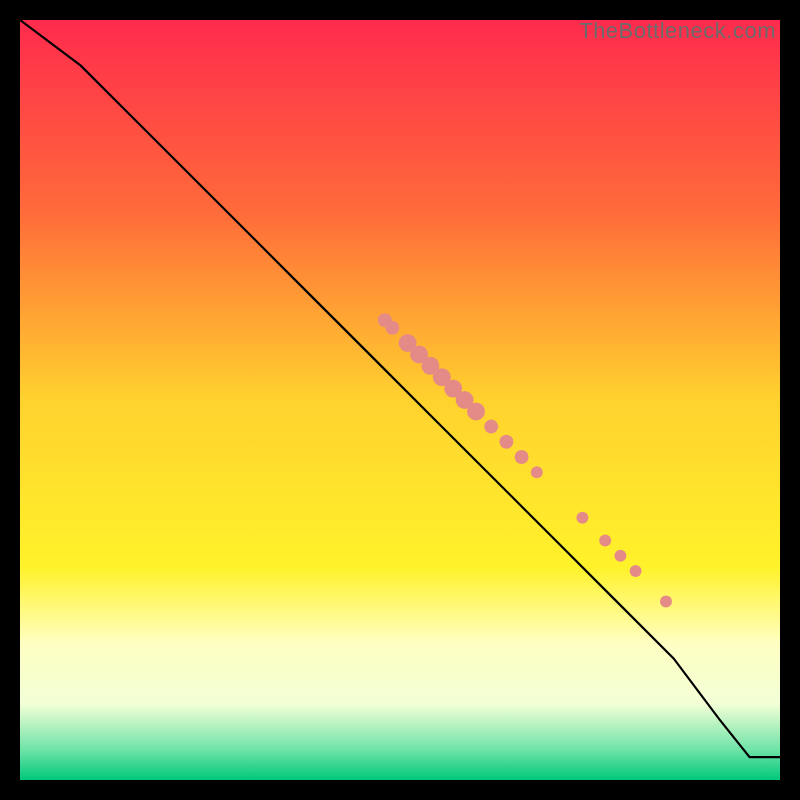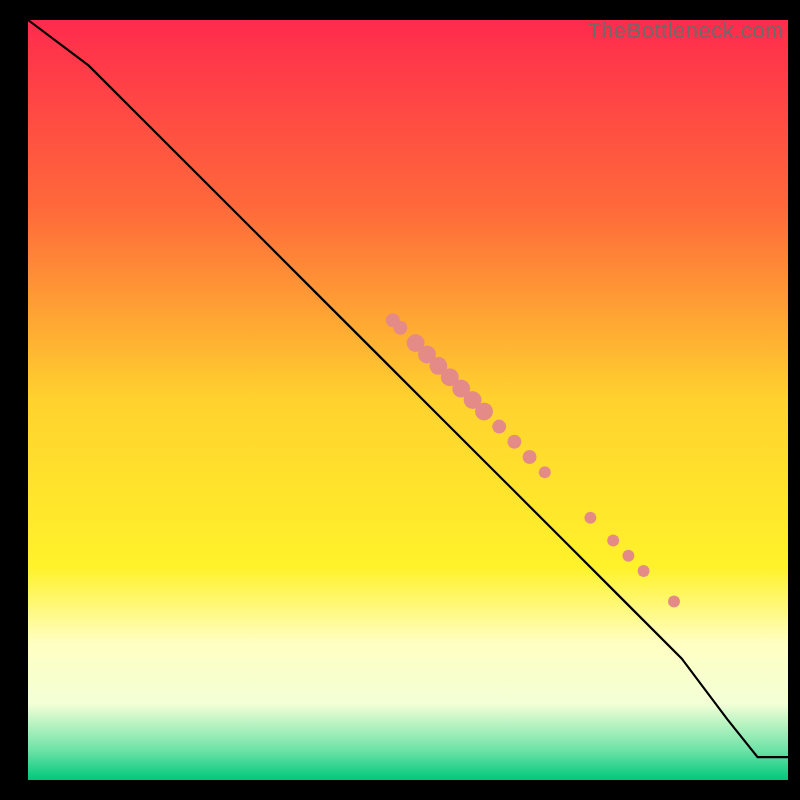--- a/index.html
+++ b/index.html
@@ -6,21 +6,21 @@
     margin: 0;
     padding: 0;
     width: 800px;
     height: 800px;
     background: #000;
     overflow: hidden;
     font-family: Arial, Helvetica, sans-serif;
   }
   .frame {
     position: absolute;
-    left: 28px;
+    left: 20px;
     top: 20px;
     width: 760px;
     height: 760px;
     background: #0f172a;
   }
   .plot {
     position: absolute;
     left: 0;
     top: 0;
     width: 760px;

